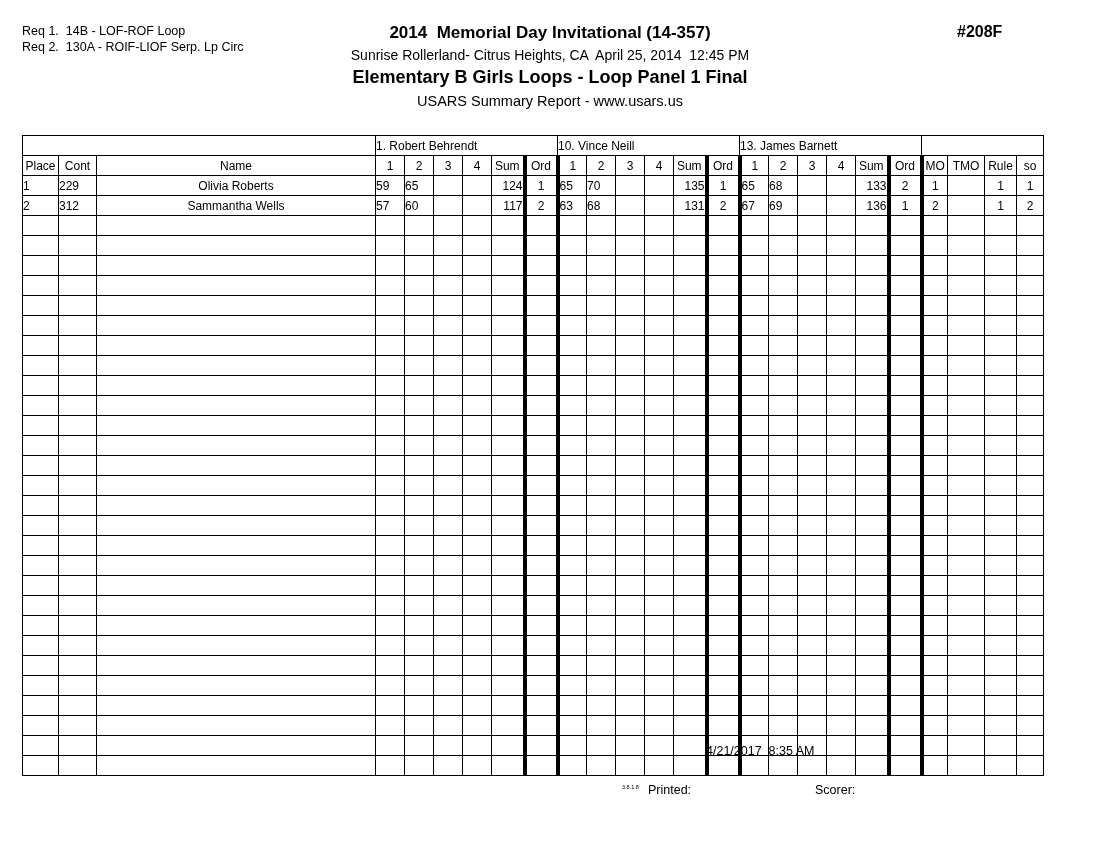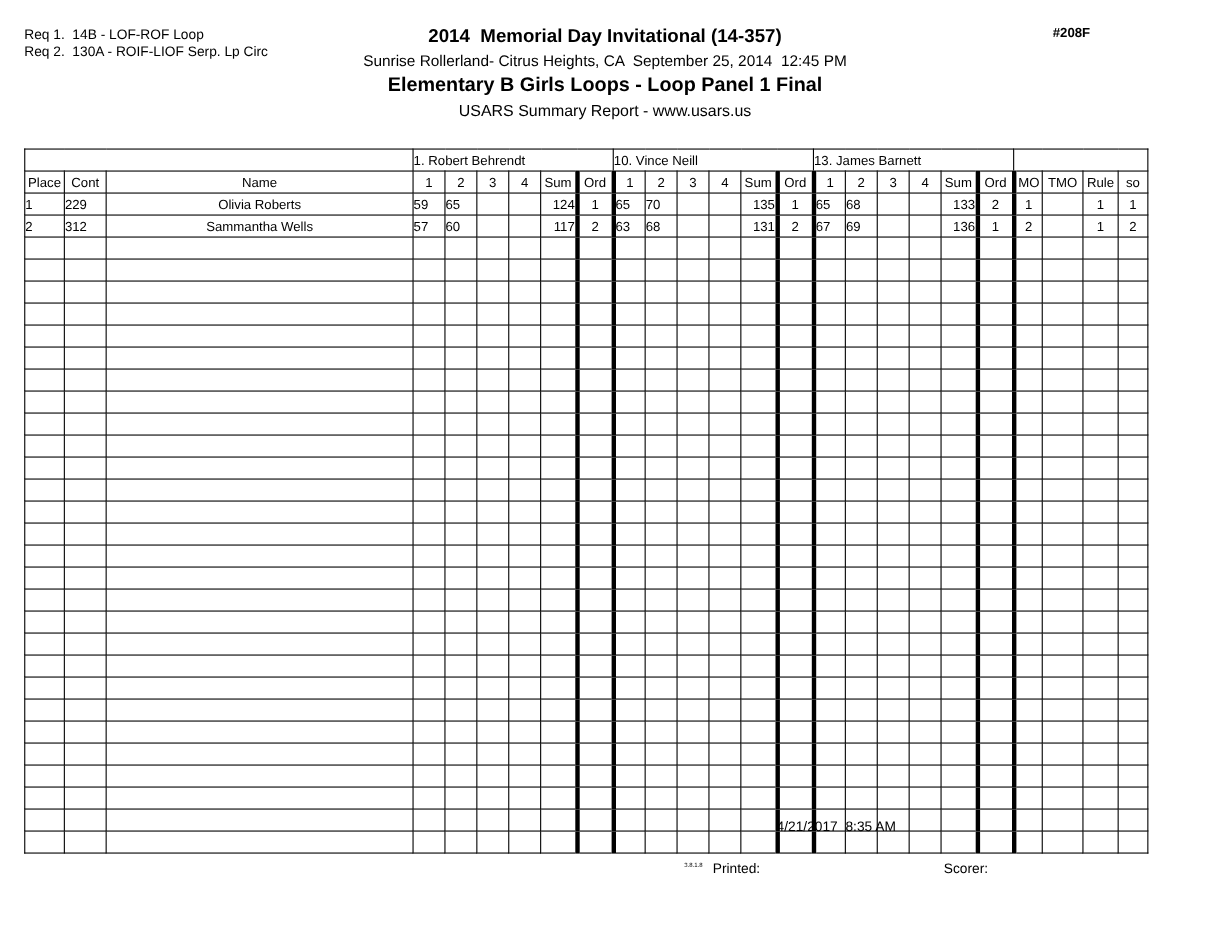--- a/index.html
+++ b/index.html
@@ -12,21 +12,21 @@
   .pre { white-space:pre; }
 
   .req-block { position:absolute; left:22px; top:23px; font-size:12.5px; line-height:16px; }
 
   .title-block { position:absolute; left:0; top:23px; width:1100px; text-align:center; }
   .title-main   { font-size:17px;   font-weight:bold; }
   .title-venue  { font-size:14px;   margin-top:4px; }
   .title-event  { font-size:18px;   font-weight:bold; margin-top:4px; }
   .title-report { font-size:14.5px; margin-top:5px; }
 
-  .sheet-number { position:absolute; left:957px; top:23px; font-size:12px; font-weight:bold; }
+  .sheet-number { position:absolute; left:957px; top:23px; font-size:16px; font-weight:bold; }
 
   table#score-table {
     position:absolute; left:22px; top:135px;
     border-collapse:collapse; table-layout:fixed;
   }
   #score-table td, #score-table th {
     border:1px solid #000; height:20px; padding:0;
     font-size:12px; font-weight:normal; overflow:hidden; white-space:nowrap;
   }
   
@@ -46,35 +46,35 @@
   .ord     { border-left:4px solid #000 !important; border-right:4px solid #000 !important;
              text-align:center; }
   td.ord   { font-weight:bold; }
   tr.filled td { border-bottom:2px solid #000; }
 
   .footer { position:absolute; left:0; top:0; width:1100px; height:850px; pointer-events:none;text-decoration:underline; }
   .footer > span { position:absolute; }
   .version-text  { left:622px; top:784px; font-size:5.5px; }
   .printed-label { left:648px; top:783px; font-size:12.5px; }
   .printed-value { left:706px; top:744px; font-size:12.5px; }
-  .scorer-label  { left:858px; top:783px; font-size:12.5px; }
+  .scorer-label  { left:815px; top:783px; font-size:12.5px; }
 </style>
 </head>
 <body>
 
 <div>
 
   <div class="req-block">
     <div class="pre">Req 1.  14B - LOF-ROF Loop</div>
     <div class="pre">Req 2.  130A - ROIF-LIOF Serp. Lp Circ</div>
   </div>
 
   <div class="title-block">
     <div class="title-main pre">2014  Memorial Day Invitational (14-357)</div>
-    <div class="title-venue pre">Sunrise Rollerland- Citrus Heights, CA  September 25, 2014  12:45 PM</div>
+    <div class="title-venue pre">Sunrise Rollerland- Citrus Heights, CA  April 25, 2014  12:45 PM</div>
     <div class="title-event pre">Elementary B Girls Loops - Loop Panel 1 Final</div>
     <div class="title-report pre">USARS Summary Report - www.usars.us</div>
   </div>
 
   <div class="sheet-number">#208F</div>
 
   <table id="score-table">
     <colgroup id="cols">
         <col style="width: 36px;">
         <col style="width: 38px;">

